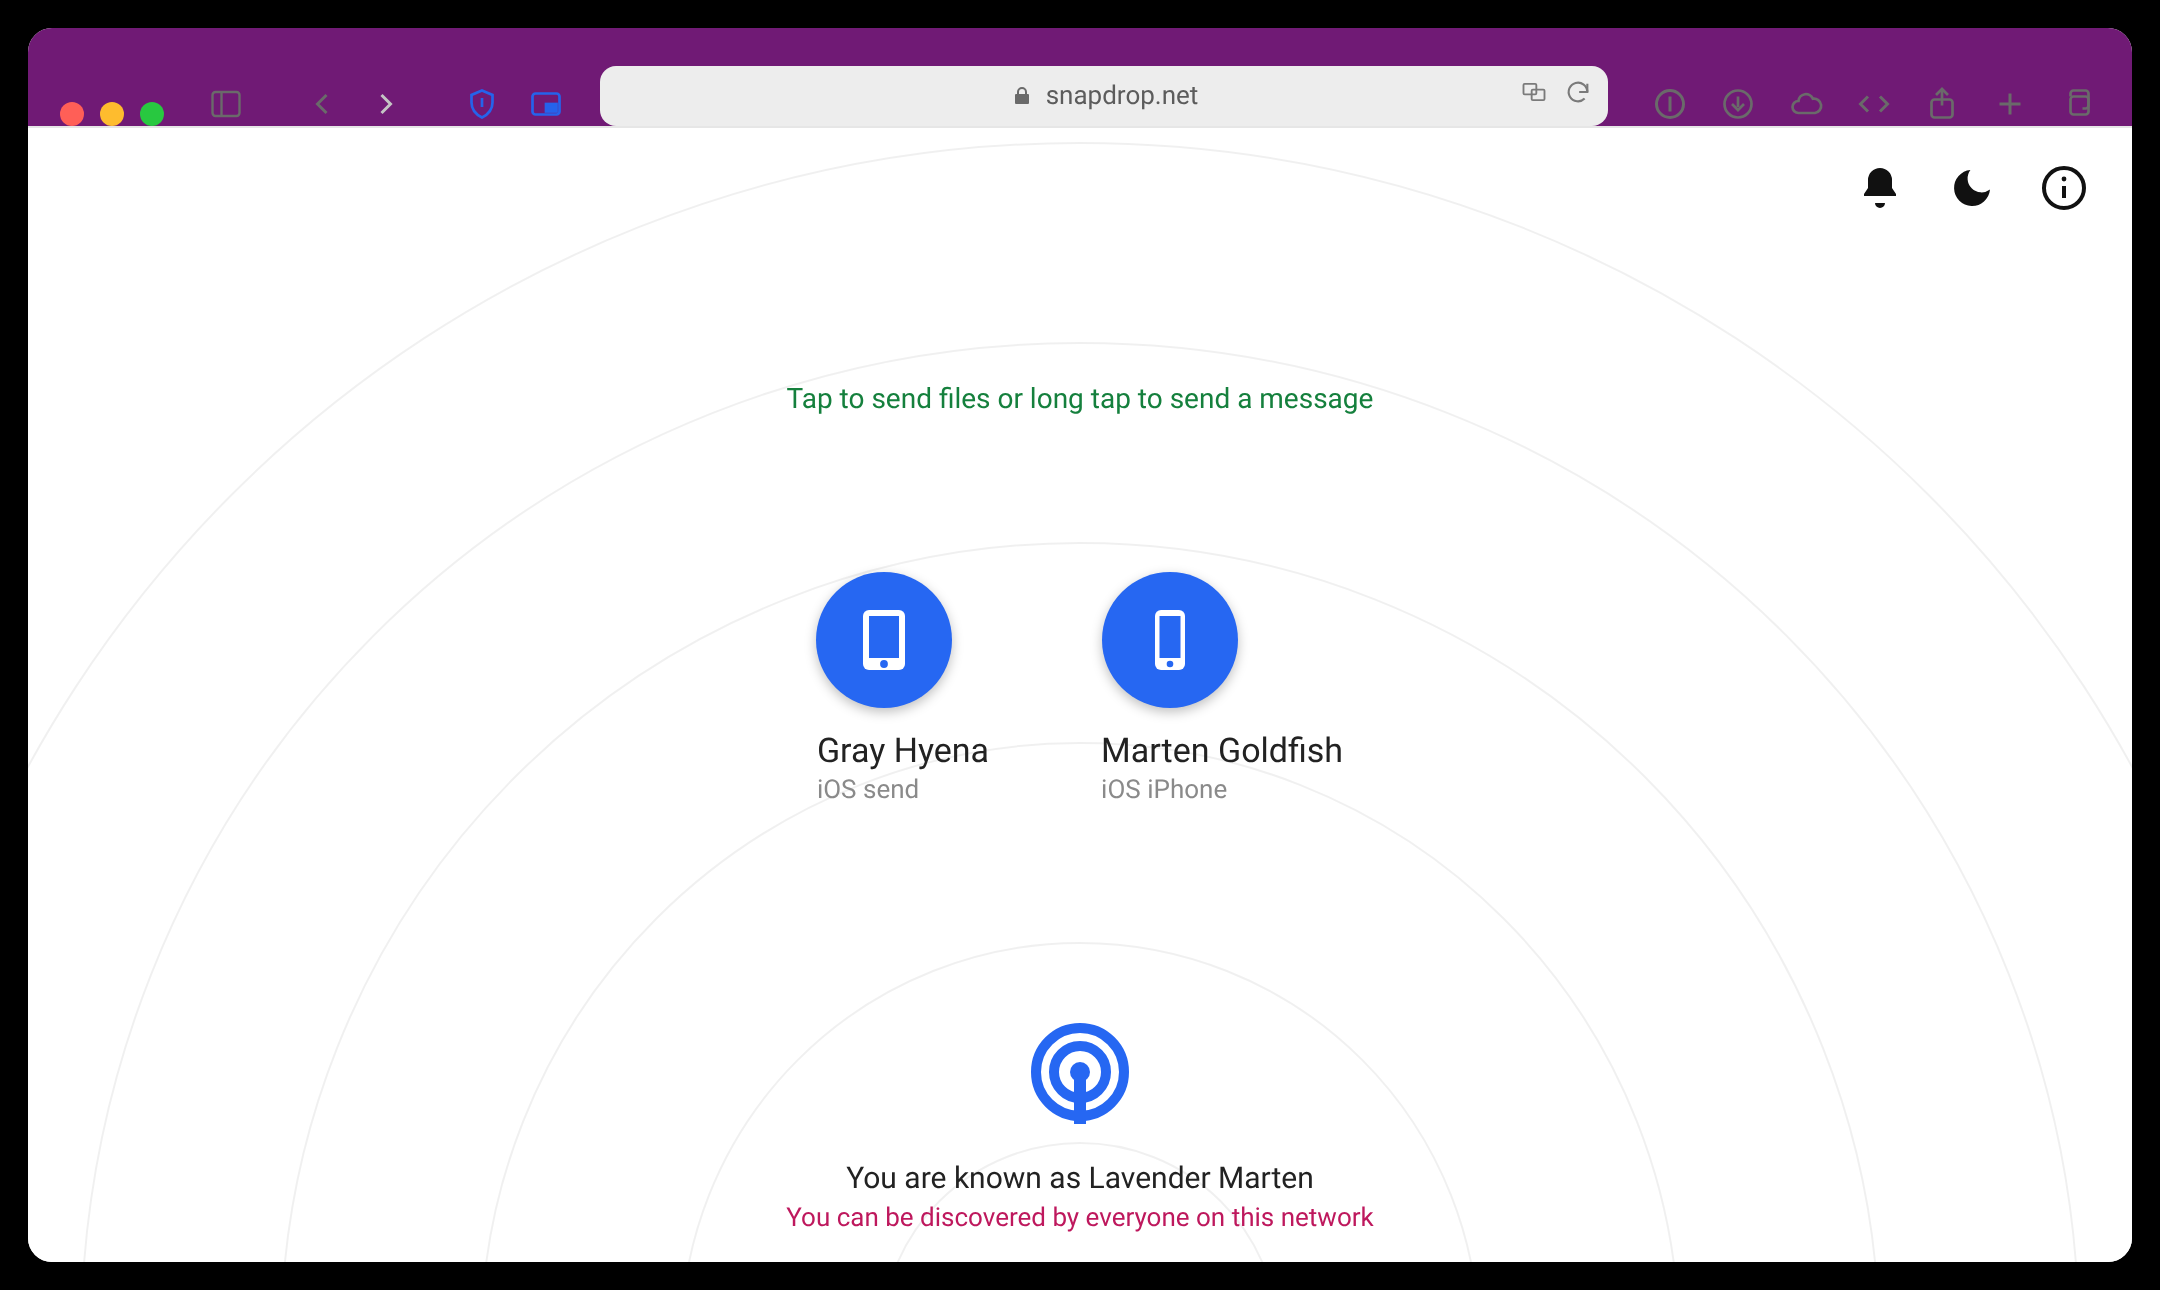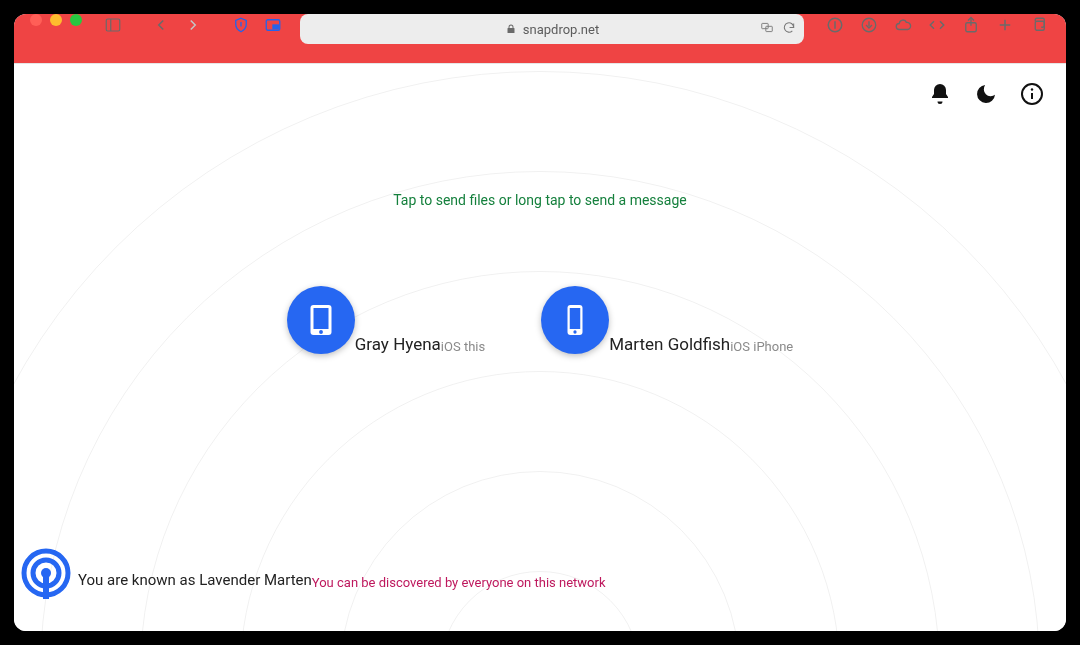--- a/index.html
+++ b/index.html
@@ -9,25 +9,25 @@
     top: 14px; left: 14px; right: 14px; bottom: 14px;
     background: #fff;
     border-radius: 12px;
     overflow: hidden;
     box-shadow: 0 10px 30px rgba(0,0,0,0.4);
   }
   
   .titlebar {
     height: 50px;
     display: flex;
-    align-items: flex-start;
+    align-items: flex-end;
     padding: 0 16px;
     gap: 10px;
     border-bottom: 1px solid #e6e6e6;
-    background: #ef4444;
+    background: #701a75;
   }
   .traffic { display: flex; gap: 8px; margin-right: 10px; }
   .traffic .dot { width: 12px; height: 12px; border-radius: 50%; }
   .dot.red { background: #ff5f57; }
   .dot.yellow { background: #febc2e; }
   .dot.green { background: #28c840; }
   .tb-icon {
     width: 22px; height: 22px;
     display: inline-flex; align-items: center; justify-content: center;
     color: #6a6a6a;
@@ -106,40 +106,40 @@
 
   .peers {
     position: absolute;
     top: 222px; left: 0; right: 0;
     display: flex;
     justify-content: center;
     gap: 56px;
   }
   .peer {
     display: flex;
-    flex-direction: row;
-    align-items: flex-end;
+    flex-direction: column;
+    align-items: flex-start;
     cursor: pointer;
   }
   .peer .badge {
     width: 68px; height: 68px;
     border-radius: 50%;
     background: #2667f2;
     display: flex; align-items: center; justify-content: center;
     box-shadow: 0 2px 6px rgba(0,0,0,0.25);
   }
   .peer .badge svg { width: 36px; height: 36px; fill: #fff; }
   .peer .name { margin-top: 12px; font-size: 17px; color: #222; }
   .peer .sub { margin-top: 2px; font-size: 13px; color: #8a8a8a; }
 
   .footer {
     position: absolute;
     bottom: 14px; left: 0; right: 0;
     display: flex;
-    flex-direction: row;
+    flex-direction: column;
     align-items: center;
   }
   .logo { width: 64px; height: 64px; margin-bottom: 10px; }
   .logo svg { width: 64px; height: 64px; }
   .known { font-size: 15px; color: #222; }
   .discover { font-size: 13px; color: #be185d; margin-top: 4px; }
 </style>
 </head>
 <body>
 
@@ -288,21 +288,21 @@
     <div class="peers">
       <div class="peer">
         <div class="badge">
           <svg viewBox="0 0 24 24">
               <rect x="5" y="2" width="14" height="20" rx="2"></rect>
               <rect x="7" y="4" width="10" height="14" fill="#2667f2"></rect>
               <circle cx="12" cy="20" r="1.3" fill="#2667f2"></circle>
             </svg>
         </div>
         <div class="name">Gray Hyena</div>
-        <div class="sub">iOS this</div>
+        <div class="sub">iOS send</div>
       </div>
       <div class="peer">
         <div class="badge">
           <svg viewBox="0 0 24 24">
               <rect x="7" y="2" width="10" height="20" rx="2"></rect>
               <rect x="8.5" y="4" width="7" height="14" fill="#2667f2"></rect>
               <circle cx="12" cy="20" r="1.1" fill="#2667f2"></circle>
             </svg>
         </div>
         <div class="name">Marten Goldfish</div>

